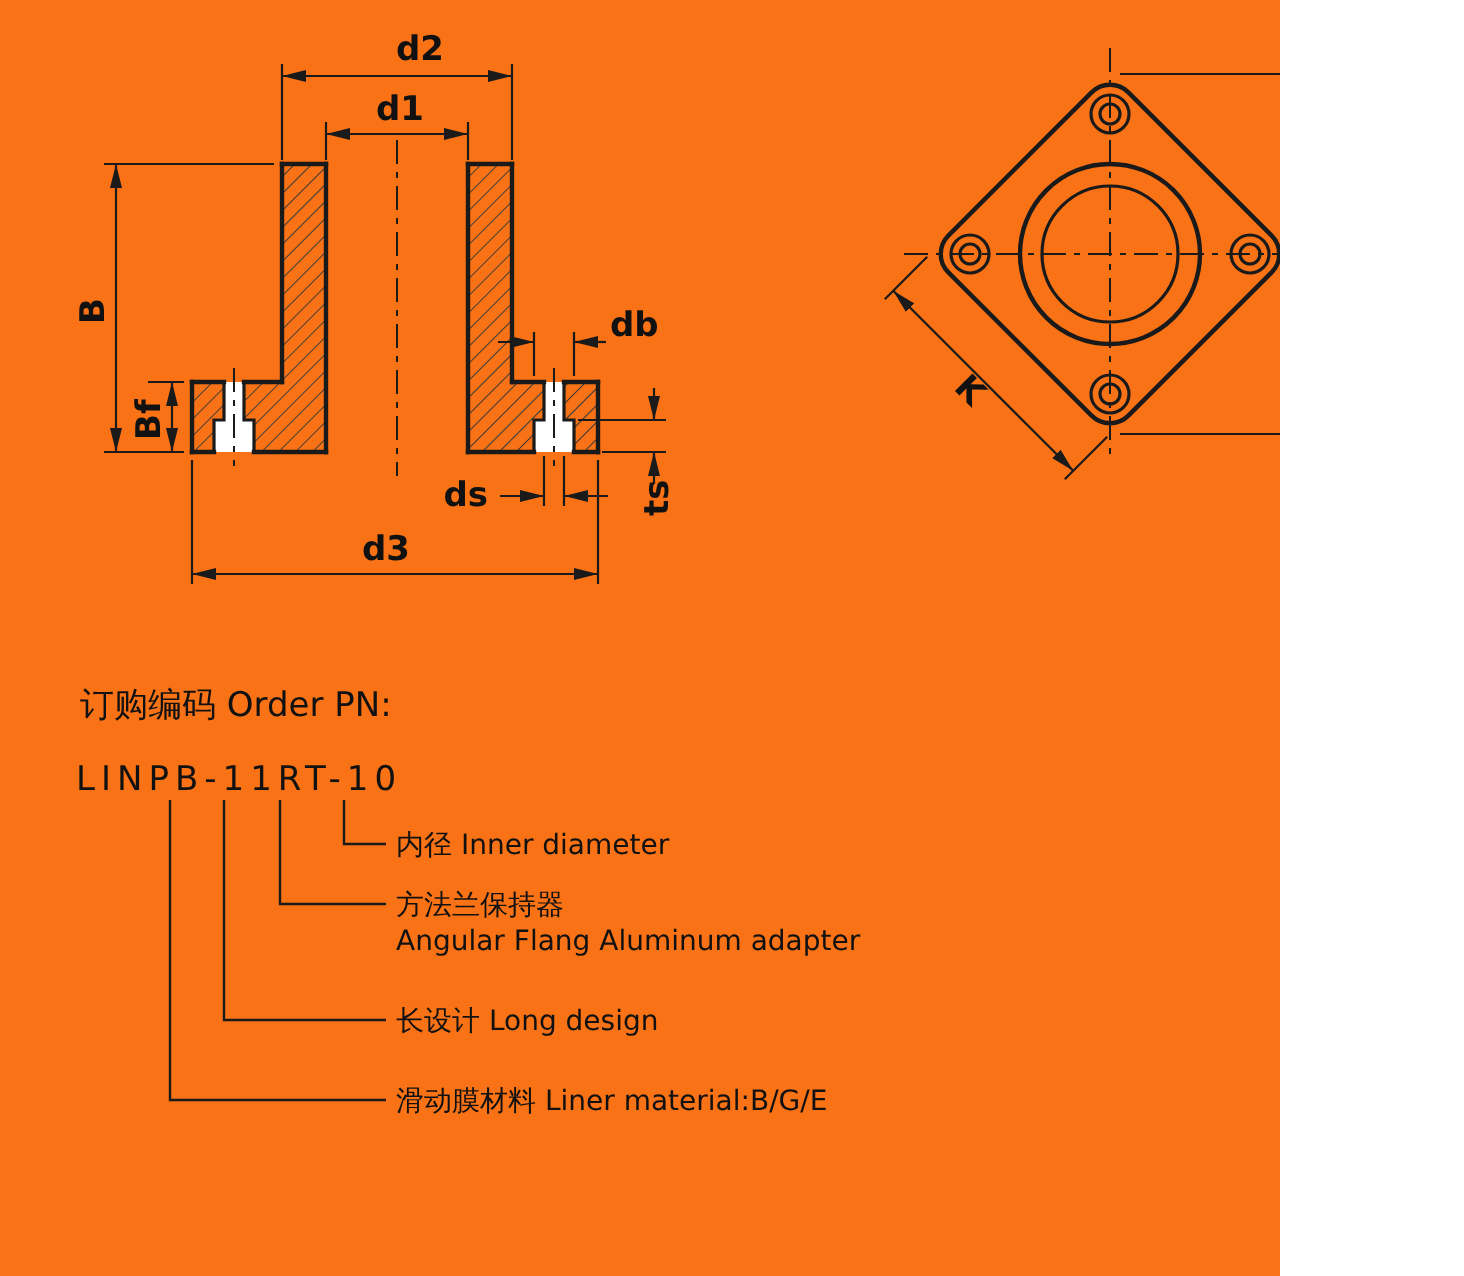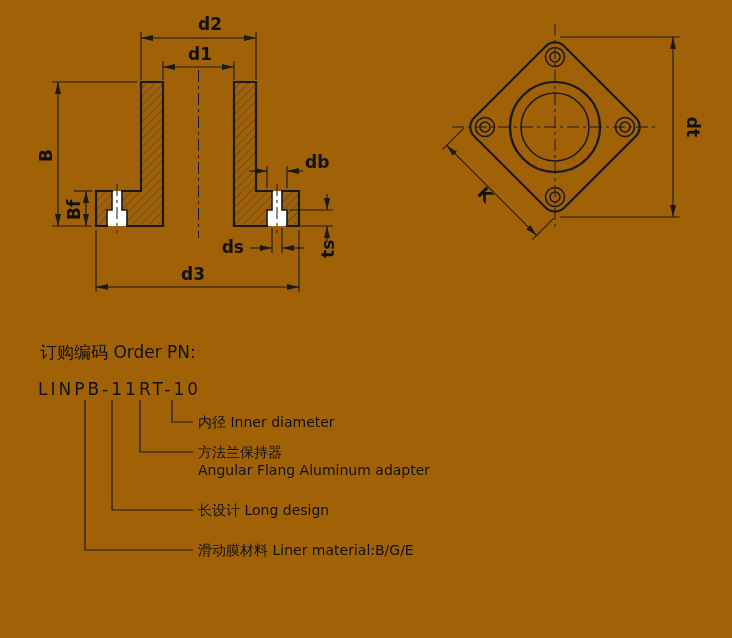--- a/index.html
+++ b/index.html
@@ -1,17 +1,17 @@
 <!DOCTYPE html>
 <html><head>
 <meta charset="utf-8">
 <style>
   html,body { margin:0; padding:0; background:#ffffff; }
   .page {
-    position:relative; width:732px; height:638px; background:#a16207;
+    position:relative; width:640px; height:638px; background:#f97316;
     font-family:"DejaVu Sans","Liberation Sans",sans-serif; overflow:hidden;
   }
   svg { position:absolute; left:0; top:0; }
   .outline   { stroke:#1a1a1a; stroke-width:2.2; fill:none; stroke-linecap:square; }
   .edge      { stroke:#1a1a1a; stroke-width:1.6; fill:none; stroke-linecap:square; }
   .dimline   { stroke:#1a1a1a; stroke-width:1.1; fill:none; }
   .centerline{ stroke:#1a1a1a; stroke-width:1;   fill:none; stroke-dasharray:12 4 3 4; }
   .connector { stroke:#1a1a1a; stroke-width:1.2; fill:none; }
   .dim     { font:700 17px "DejaVu Sans",sans-serif; fill:#111; }
   .cjk     { font:400 17px "DejaVu Sans",sans-serif; fill:#111; }

